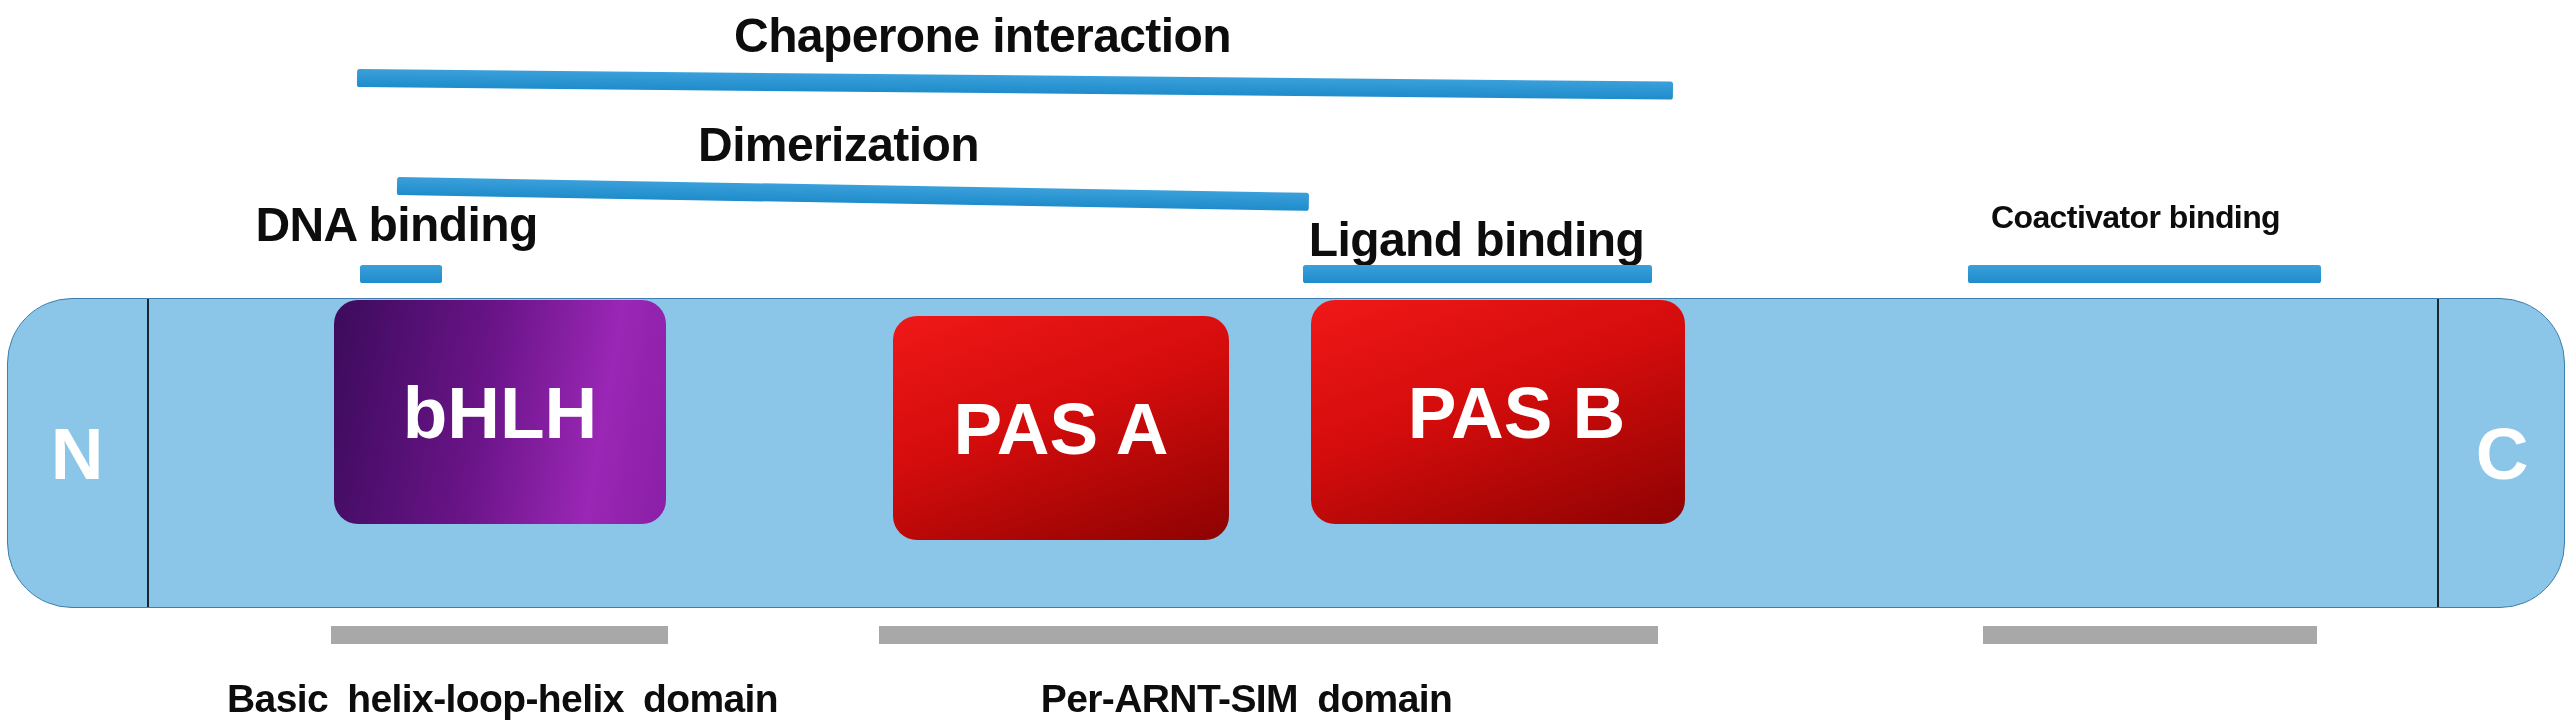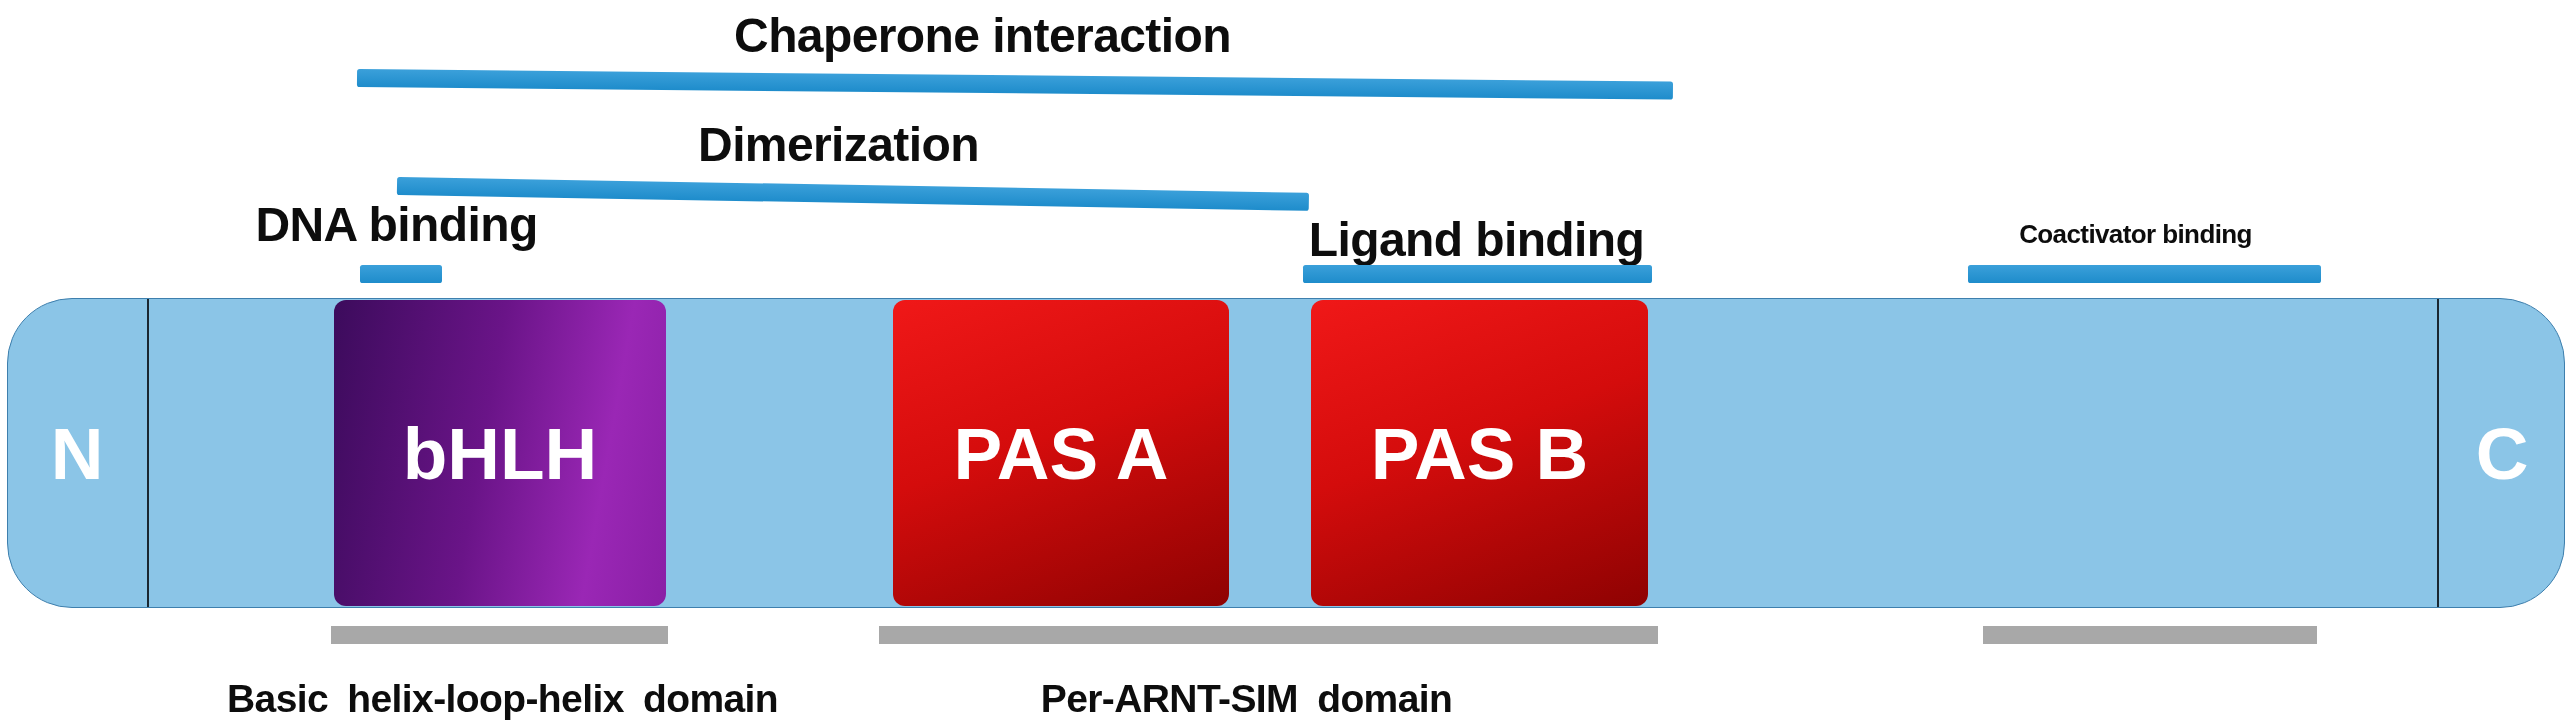--- a/index.html
+++ b/index.html
@@ -16,38 +16,38 @@
   .sep-line.n{left:147px;}
   .sep-line.c{left:2437px;}
   .terminus{
     position:absolute;top:298px;height:310px;display:flex;align-items:center;justify-content:center;
     color:#ffffff;font-weight:bold;font-size:73px;
   }
   .terminus.n{left:6.5px;width:141px;}
   .terminus.c{left:2439px;width:126px;}
   
   .domain{
-    position:absolute;top:300px;height:306px;border-radius:12px;
+    position:absolute;top:300px;height:224px;border-radius:24px;
     display:flex;align-items:center;justify-content:center;
     color:#ffffff;font-weight:bold;font-size:73px;white-space:nowrap;
   }
   .domain.bhlh{left:334px;width:332px;background:linear-gradient(100deg,#3C0B5C 0%,#6A1488 45%,#9A27B5 78%,#8A1FA6 100%);}
-  .domain.pasa{left:893px;width:336px;background:linear-gradient(160deg,#F01818 0%,#D40C0C 45%,#8E0202 100%);}
-  .domain.pasb{left:1311px;width:337px;background:linear-gradient(160deg,#F01818 0%,#D40C0C 45%,#8E0202 100%);}
+  .domain.pasa{left:893px;width:336px;background:linear-gradient(160deg,#F01818 0%,#D40C0C 45%,#8E0202 100%);margin-top:16px;}
+  .domain.pasb{left:1311px;width:337px;background:linear-gradient(160deg,#F01818 0%,#D40C0C 45%,#8E0202 100%);padding-left:37px;}
   .domain.tad{left:1976px;width:354px;background:linear-gradient(95deg,#0B2757 0%,#123E86 55%,#1E63BC 100%);}
   
   .top-label{
     position:absolute;font-size:48px;font-weight:bold;color:#0d0d0d;
     text-align:center;letter-spacing:-0.6px;white-space:nowrap;
   }
   .lbl-chaperone{left:658px;top:7.8px;width:649px;}
   .lbl-dimerization{left:644px;top:117px;width:389px;}
   .lbl-dna{left:202px;top:197px;width:389px;}
   .lbl-ligand{left:1282px;top:212px;width:389px;}
-  .lbl-coactivator{left:1876px;top:199px;width:519px;font-size:26px;margin-top:20px;}
+  .lbl-coactivator{left:1876px;top:199px;width:519px;font-size:32px;}
   .ann-line{
     position:absolute;height:17.5px;border-radius:2.6px;
     background:linear-gradient(#3BA0DA,#1E8CCB);
   }
   .line-chaperone{left:357px;top:69px;width:1316px;transform:rotate(0.55deg);transform-origin:left center;}
   .line-dimerization{left:397px;top:177px;width:912px;transform:rotate(1deg);transform-origin:left center;}
   .bar-dna{left:360px;top:265px;width:82px;}
   .bar-ligand{left:1303px;top:265px;width:349px;}
   .bar-coactivator{left:1968px;top:265px;width:353px;}
   

